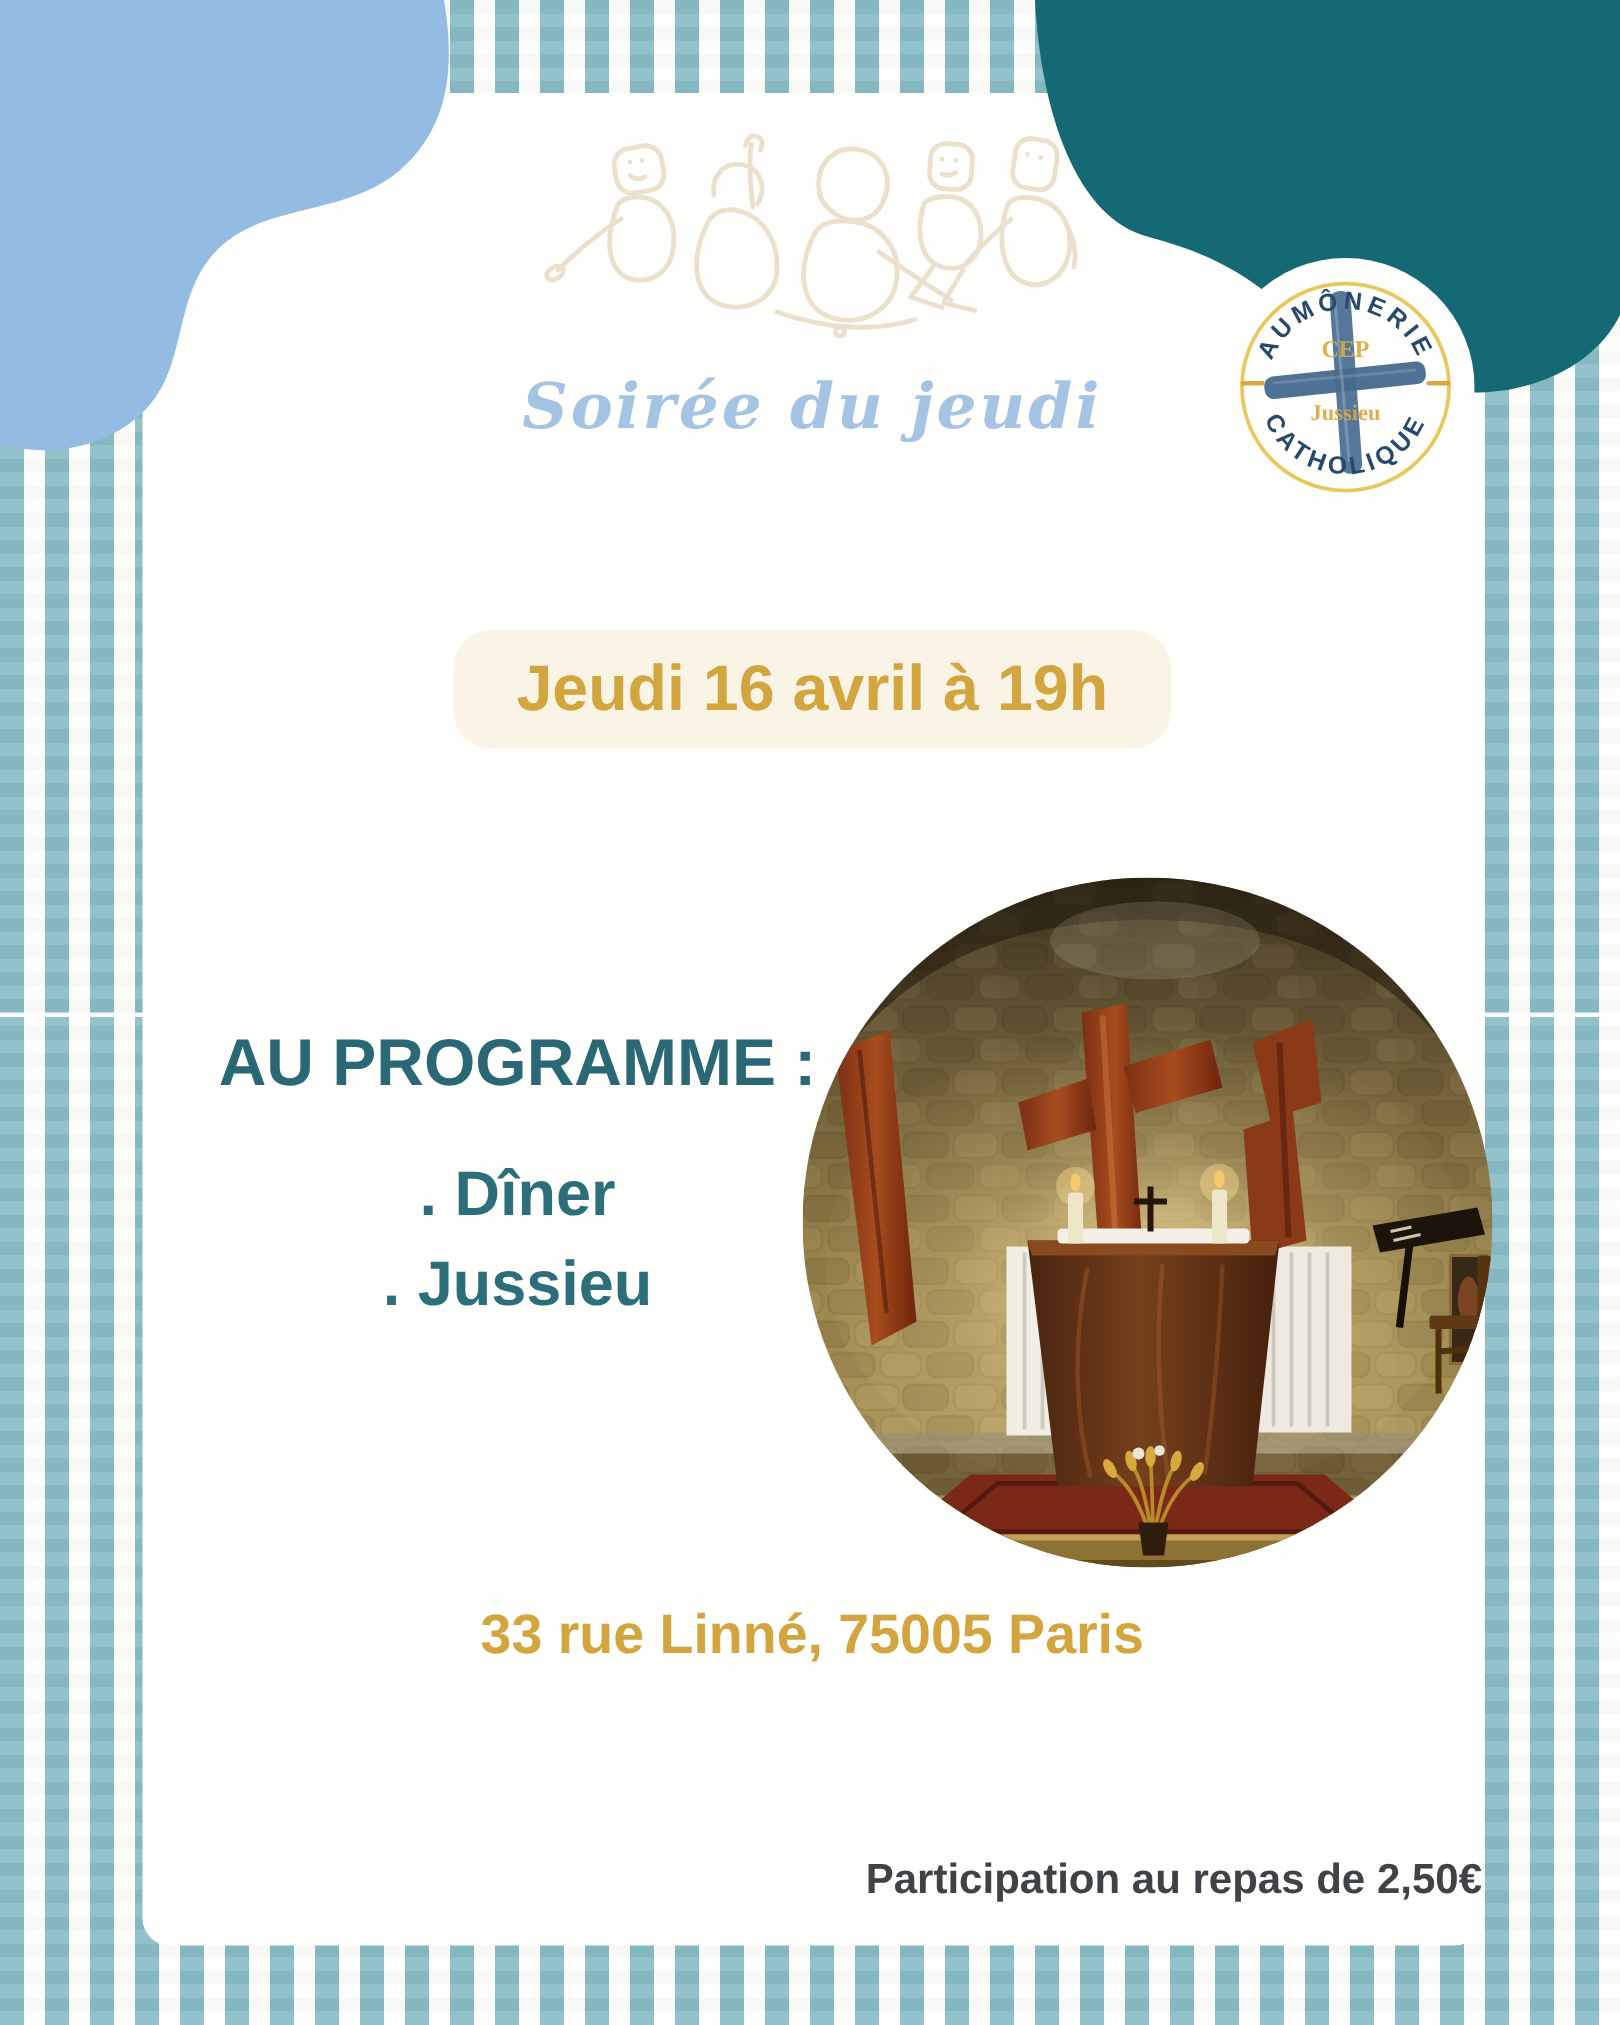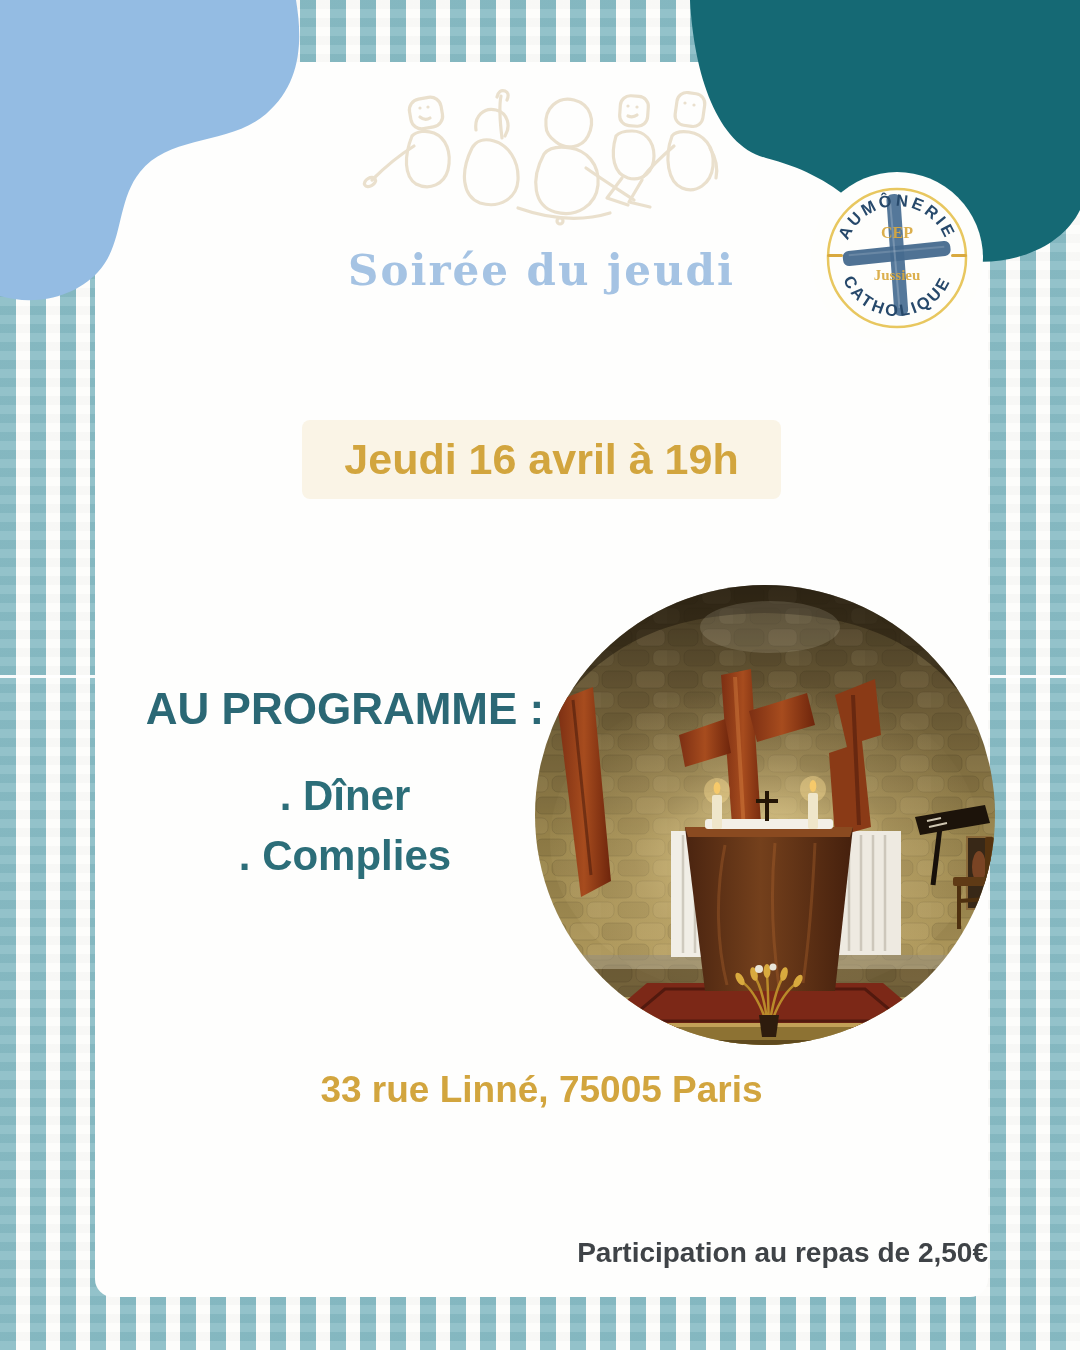--- a/index.html
+++ b/index.html
@@ -12,29 +12,29 @@
       repeating-linear-gradient(90deg, var(--stripe) 0 16px, #FDFDFB 16px 30px);}
   .seam{position:absolute;left:0;right:0;top:675px;height:3px;background:rgba(255,255,255,0.92);z-index:1;}
   
   .card{position:absolute;left:95px;top:62px;width:893px;height:1235px;z-index:2;
         background:var(--card);border-radius:46px 46px 18px 18px;}
   .blob-blue{position:absolute;left:0;top:0;width:380px;height:330px;z-index:3;}
   .blob-teal{position:absolute;left:660px;top:0;width:420px;height:290px;z-index:3;}
   .people{position:absolute;left:358px;top:88px;width:364px;height:175px;z-index:4;}
   .badge{position:absolute;left:807px;top:168px;width:180px;height:180px;z-index:5;}
   .pretitle{position:absolute;left:95px;top:246px;width:893px;z-index:4;text-align:center;
-    font-family:"DejaVu Serif",serif;font-weight:600;
+    font-family:"DejaVu Serif",serif;font-style:italic;font-weight:600;
     font-size:42px;letter-spacing:2px;color:var(--script-blue);}
   .title-row{position:absolute;left:95px;top:318px;width:893px;z-index:4;
     display:flex;align-items:center;justify-content:center;gap:38px;}
   .dash{width:104px;height:7px;border-radius:3px;background:var(--title-teal);flex:0 0 auto;}
   .title{margin:0;font-size:57px;font-weight:800;letter-spacing:9px;color:var(--title-teal);
     transform:scaleY(1.16);white-space:nowrap;}
   .pill-wrap{position:absolute;left:95px;top:420px;width:893px;z-index:4;text-align:center;}
-  .pill{display:inline-block;background:var(--pill-cream);border-radius:8px;padding:15px 42px;
+  .pill{display:inline-block;background:var(--pill-cream);border-radius:26px;padding:15px 42px;
     font-size:43px;font-weight:700;color:var(--gold);}
   .programme{position:absolute;left:115px;top:684px;width:460px;z-index:4;text-align:center;
     font-weight:700;color:var(--body-teal);}
   .programme .heading{font-size:44px;color:var(--heading-teal);margin-bottom:32px;}
   .programme .item{font-size:42px;line-height:1.42;}
   .photo{position:absolute;left:535px;top:585px;width:460px;height:460px;z-index:3;
     border-radius:50%;overflow:hidden;}
   .photo svg{display:block;width:100%;height:100%;}
   .join{position:absolute;left:95px;top:1062px;width:893px;z-index:4;text-align:center;
     font-size:37px;font-weight:700;line-height:1.5;color:var(--gold);}
@@ -121,21 +121,21 @@
   <div class="pretitle">Soirée du jeudi</div>
 
 
   <div class="pill-wrap">
     <span class="pill">Jeudi 16 avril à 19h</span>
   </div>
 
   <div class="programme">
     <div class="heading">AU PROGRAMME :</div>
     <div class="item">. Dîner</div>
-    <div class="item">. Complies</div>
+    <div class="item">. Jussieu</div>
   </div>
 
   <div class="photo">
     <svg viewBox="0 0 460 460">
       <defs>
         <linearGradient id="wallG" x1="0" y1="0" x2="0" y2="1">
           <stop offset="0" stop-color="#3e3420"></stop>
             <stop offset="0.25" stop-color="#6a5a36"></stop>
           <stop offset="0.55" stop-color="#96824a"></stop>
             <stop offset="0.8" stop-color="#ab9559"></stop>

